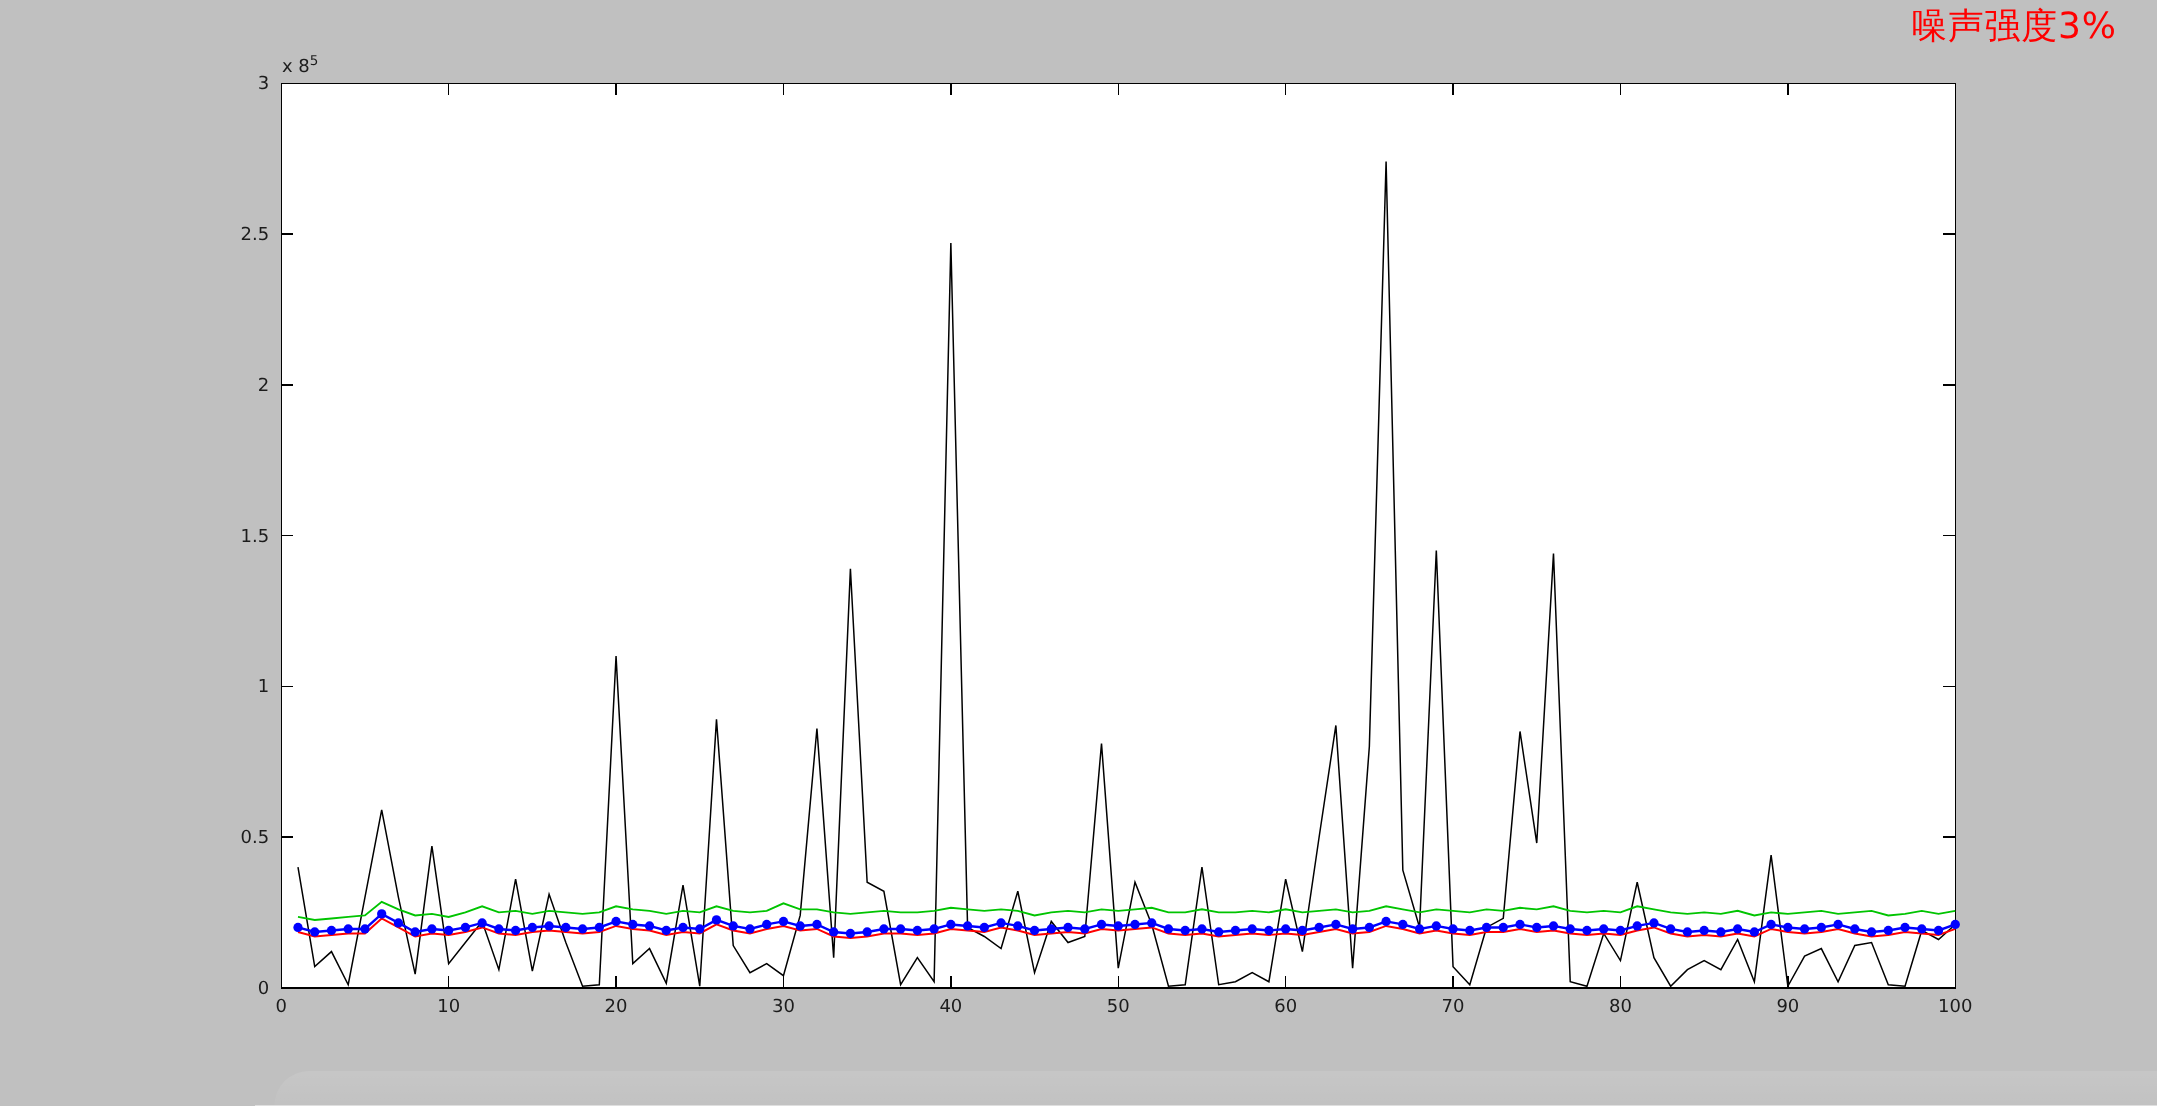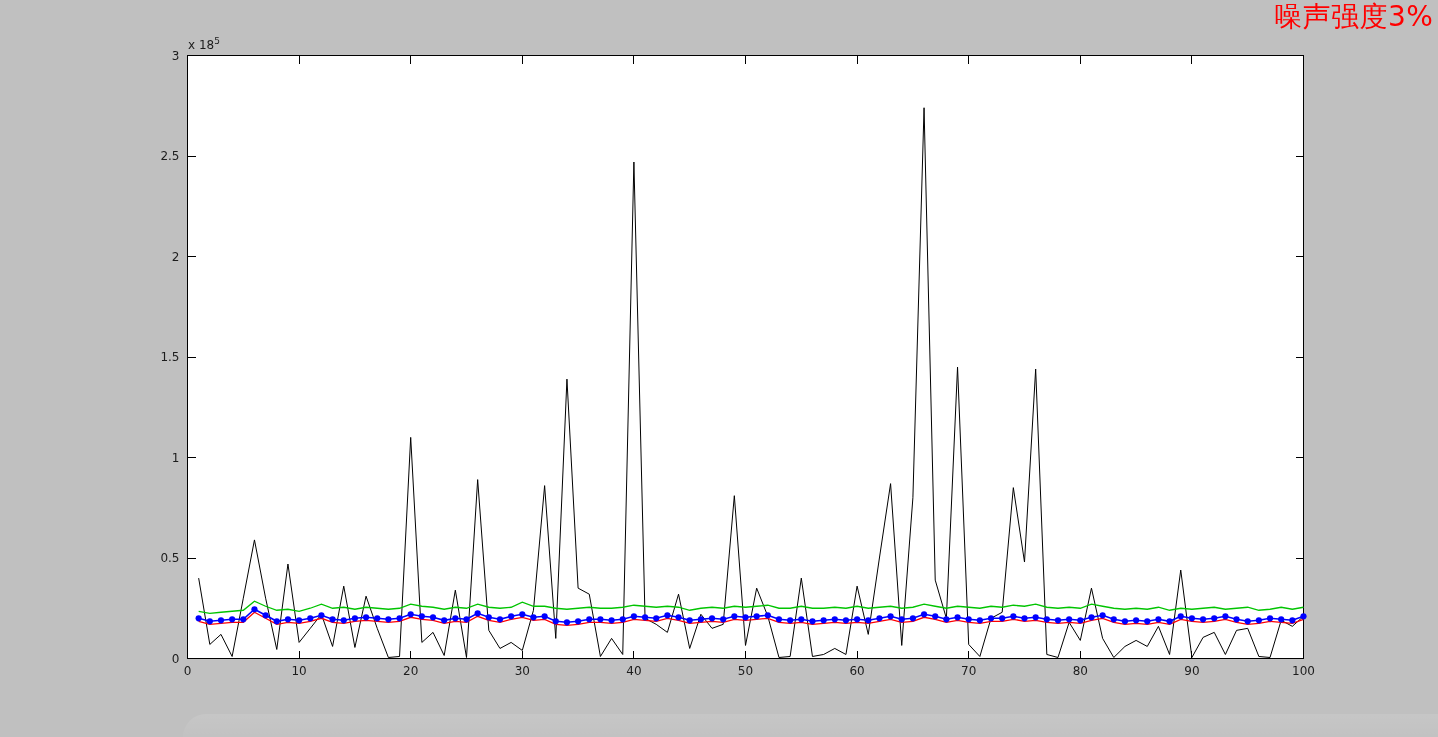--- a/index.html
+++ b/index.html
@@ -4,21 +4,21 @@
 <style>
   html,body{margin:0;padding:0;}
   body{
     width:1438px;height:737px;overflow:hidden;position:relative;
     background:#c0c0c0;
     font-family:"DejaVu Sans","Liberation Sans",sans-serif;
   }
   .figure-window{position:absolute;inset:0;}
   .annotation{
     position:absolute;left:1274px;top:4px;
-    font-size:28px;line-height:26px;color:#ff0000;
+    font-size:24px;line-height:26px;color:#ff0000;
     letter-spacing:0.5px;white-space:nowrap;
   }
   .exp-label{
     position:absolute;left:188px;top:36px;
     font-size:12px;color:#1c1c1c;
   }
   .exp-label sup{font-size:9px;}
   svg text{font-family:"DejaVu Sans","Liberation Sans",sans-serif;}
   .desktop-sheen{
     position:absolute;left:183px;top:714px;width:1255px;height:23px;
@@ -27,21 +27,21 @@
     pointer-events:none;
   }
 </style>
 </head>
 <body>
 
 <div class="figure-window">
 
   <div class="annotation">噪声强度3%</div>
 
-  <div class="exp-label"><span>x 18</span><sup>5</sup></div>
+  <div class="exp-label"><span>x 8</span><sup>5</sup></div>
 
   <svg id="chart" width="1438" height="737">
     <rect x="187.5" y="55.5" width="1116" height="603" fill="#ffffff" stroke="#000000" stroke-width="1" shape-rendering="crispEdges"></rect>
   <line stroke="#000" stroke-width="1" shape-rendering="crispEdges" x1="187.5" y1="658.5" x2="187.5" y2="650.5"></line>
       <line stroke="#000" stroke-width="1" shape-rendering="crispEdges" x1="187.5" y1="55.5" x2="187.5" y2="63.5"></line>
       <text x="187.5" y="674.5" text-anchor="middle" font-size="12" fill="#1c1c1c">0</text>
       <line stroke="#000" stroke-width="1" shape-rendering="crispEdges" x1="299.1" y1="658.5" x2="299.1" y2="650.5"></line>
       <line stroke="#000" stroke-width="1" shape-rendering="crispEdges" x1="299.1" y1="55.5" x2="299.1" y2="63.5"></line>
       <text x="299.1" y="674.5" text-anchor="middle" font-size="12" fill="#1c1c1c">10</text>
       <line stroke="#000" stroke-width="1" shape-rendering="crispEdges" x1="410.7" y1="658.5" x2="410.7" y2="650.5"></line>

